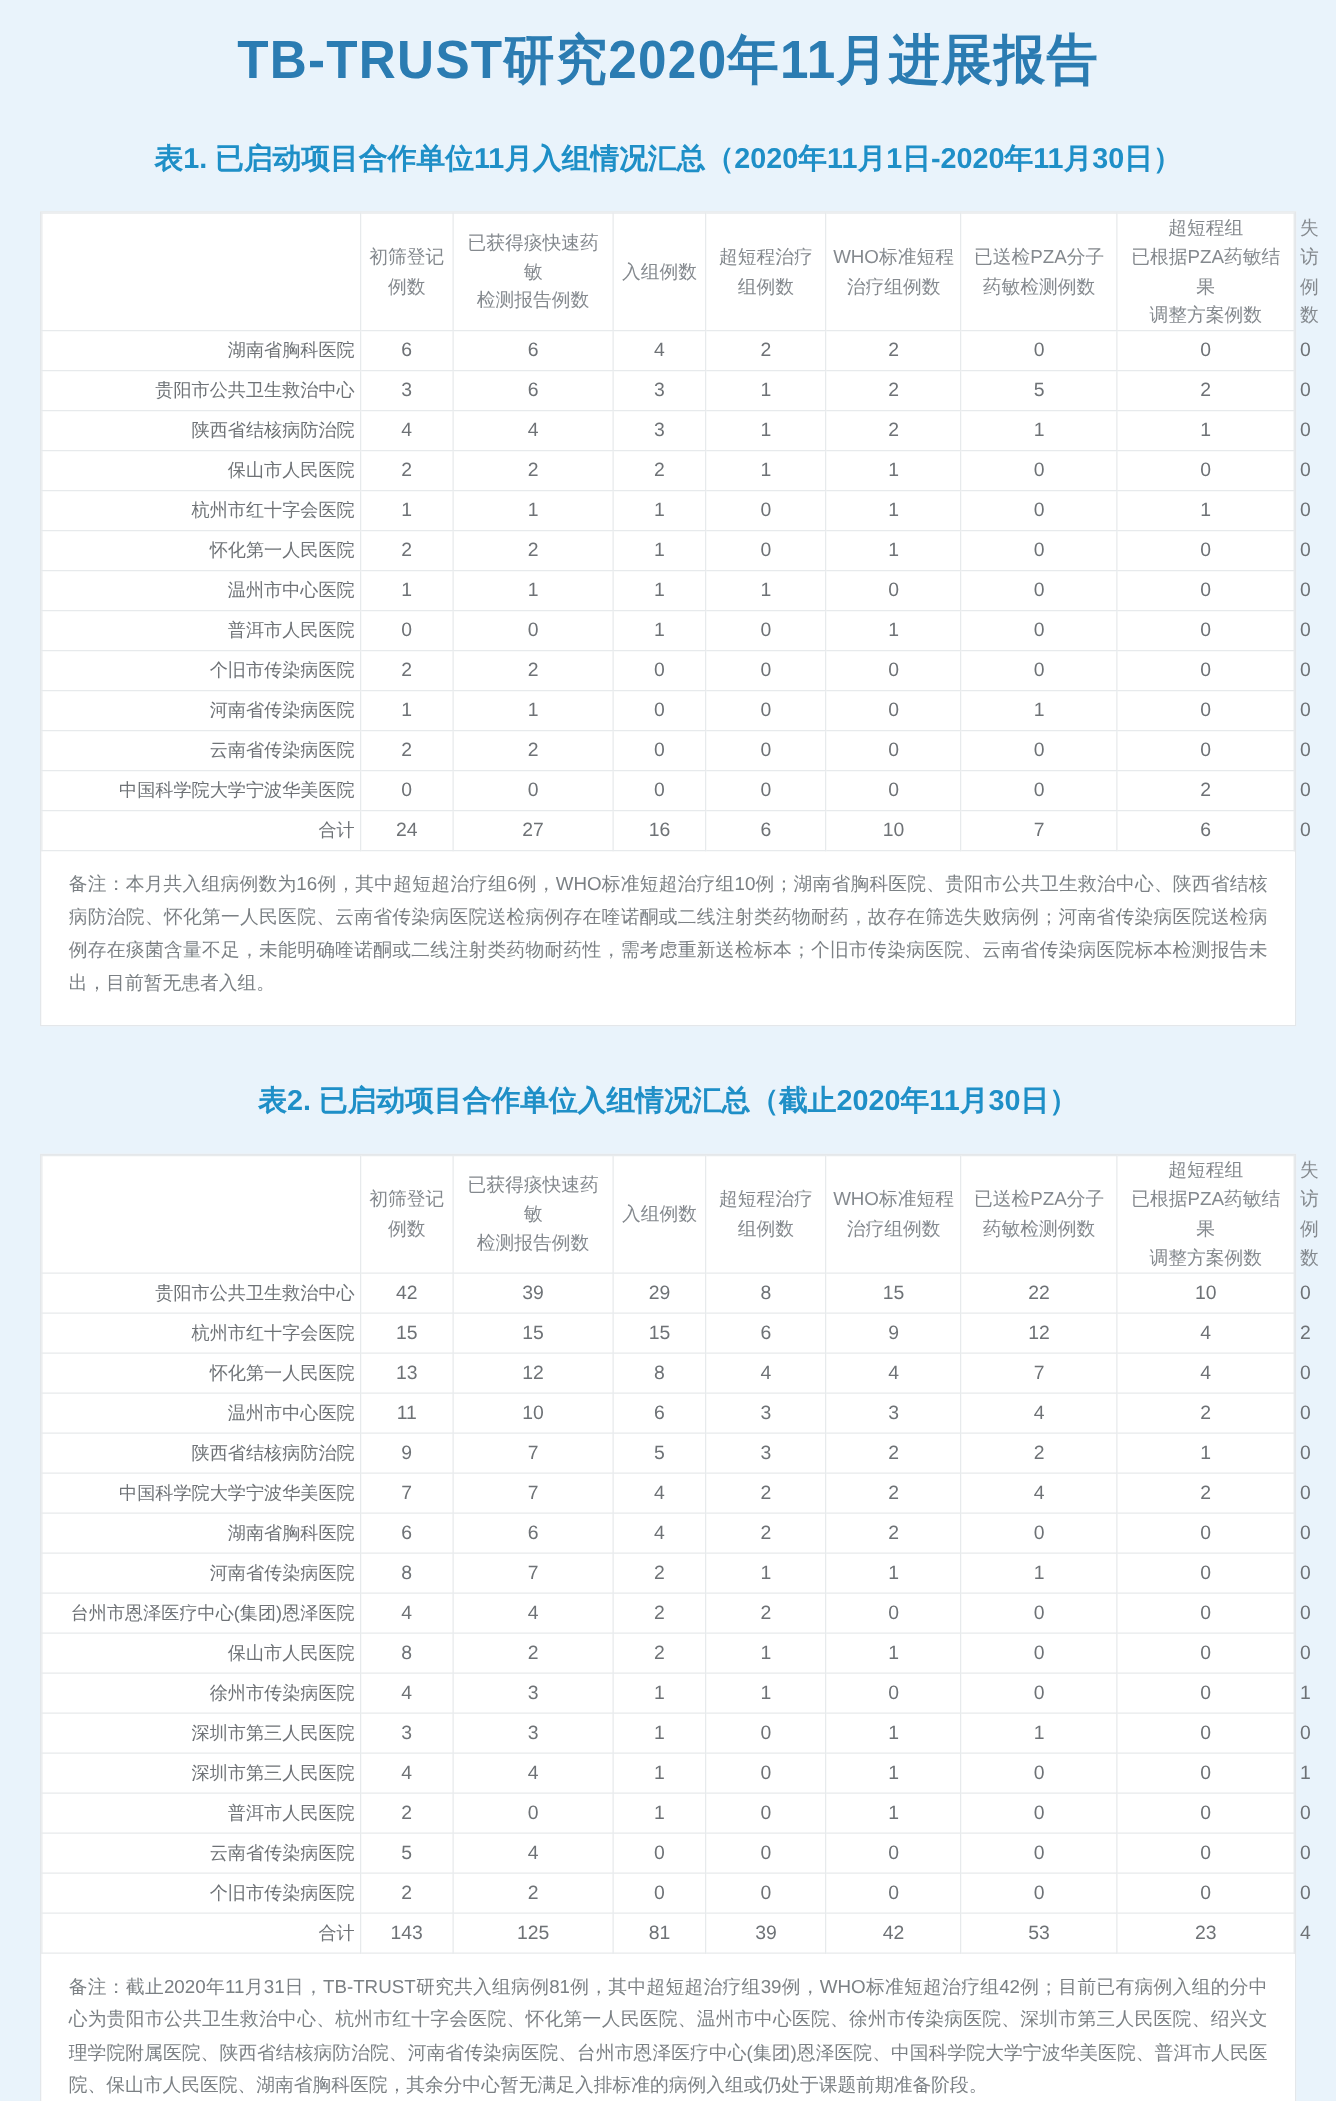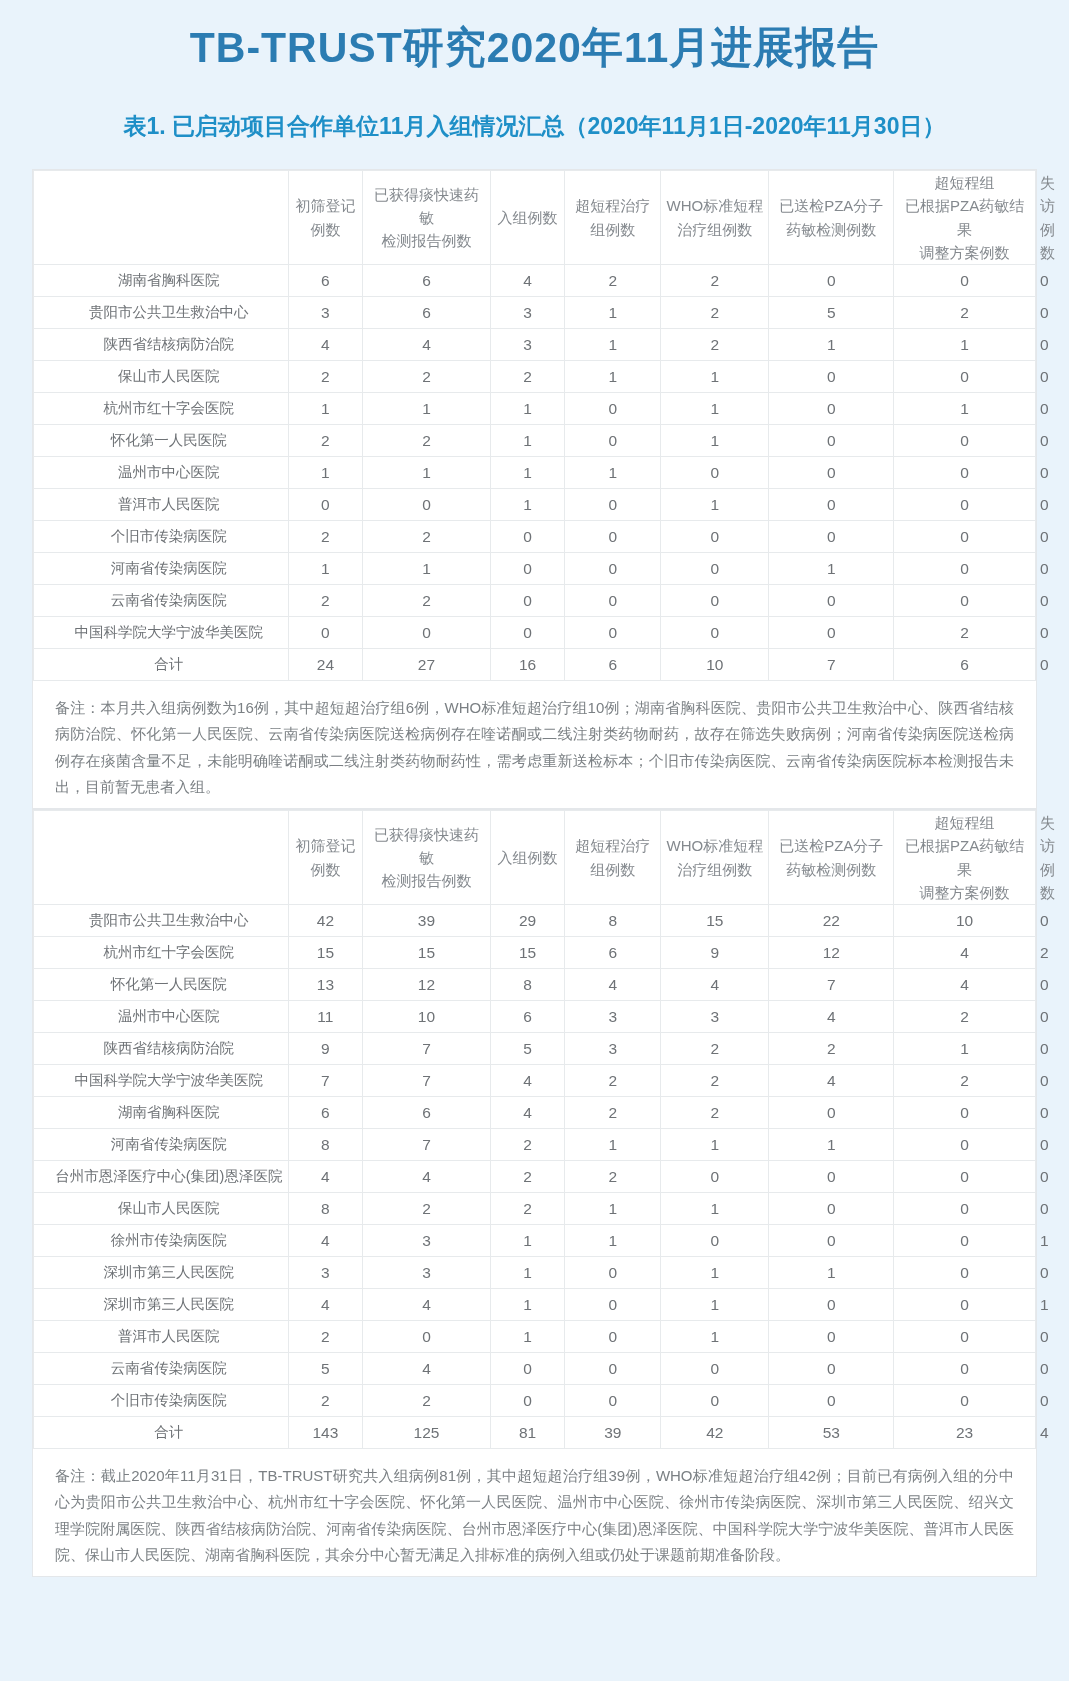--- a/index.html
+++ b/index.html
@@ -52,39 +52,39 @@
     font-size:15px;
     line-height:1.55;
     color:#84898e;
   }
   td{
     height:31px;
     font-size:15.5px;
     color:#6e7276;
   }
   td.col-name{
-    text-align:center;
+    text-align:right;
     padding-left:20px;
     font-size:14.5px;
     color:#6e7276;
     white-space:nowrap;
     overflow:hidden;
   }
   
   th:nth-child(1),td:nth-child(1){width:24.8%;}
   th:nth-child(2),td:nth-child(2){width:6.6%;}
   th:nth-child(3),td:nth-child(3){width:12.0%;margin-left:16px;}
   th:nth-child(4),td:nth-child(4){width:6.6%;}
   th:nth-child(5),td:nth-child(5){width:8.8%;margin-top:40px;}
   th:nth-child(6),td:nth-child(6){width:10.0%;}
   th:nth-child(7),td:nth-child(7){width:11.7%;}
   th:nth-child(8),td:nth-child(8){width:13.4%;}
   .note{
     margin:0;
-    padding:14px 22px 8px 22px;
+    padding:14px 22px 20px 22px;
     font-size:15px;
     line-height:1.75;
     color:#7b8084;
     text-align:justify;
   }
 </style>
 </head>
 <body>
 
 <div class="page">
@@ -252,20 +252,21 @@
               <td>6</td>
               <td>0</td>
             </tr>
           </tbody>
       </table>
       <p class="note">备注：本月共入组病例数为16例，其中超短超治疗组6例，WHO标准短超治疗组10例；湖南省胸科医院、贵阳市公共卫生救治中心、陕西省结核病防治院、怀化第一人民医院、云南省传染病医院送检病例存在喹诺酮或二线注射类药物耐药，故存在筛选失败病例；河南省传染病医院送检病例存在痰菌含量不足，未能明确喹诺酮或二线注射类药物耐药性，需考虑重新送检标本；个旧市传染病医院、云南省传染病医院标本检测报告未出，目前暂无患者入组。</p>
     </div>
   </section>
 
   <section>
+    <h2 class="table-title t2">表2. 已启动项目合作单位入组情况汇总（截止2020年11月30日）</h2>
     <div class="card">
       <table>
         <thead>
             <tr>
               <th></th>
               <th>初筛登记<br>例数</th>
               <th>已获得痰快速药敏<br>检测报告例数</th>
               <th>入组例数</th>
               <th>超短程治疗<br>组例数</th>
               <th>WHO标准短程<br>治疗组例数</th>

